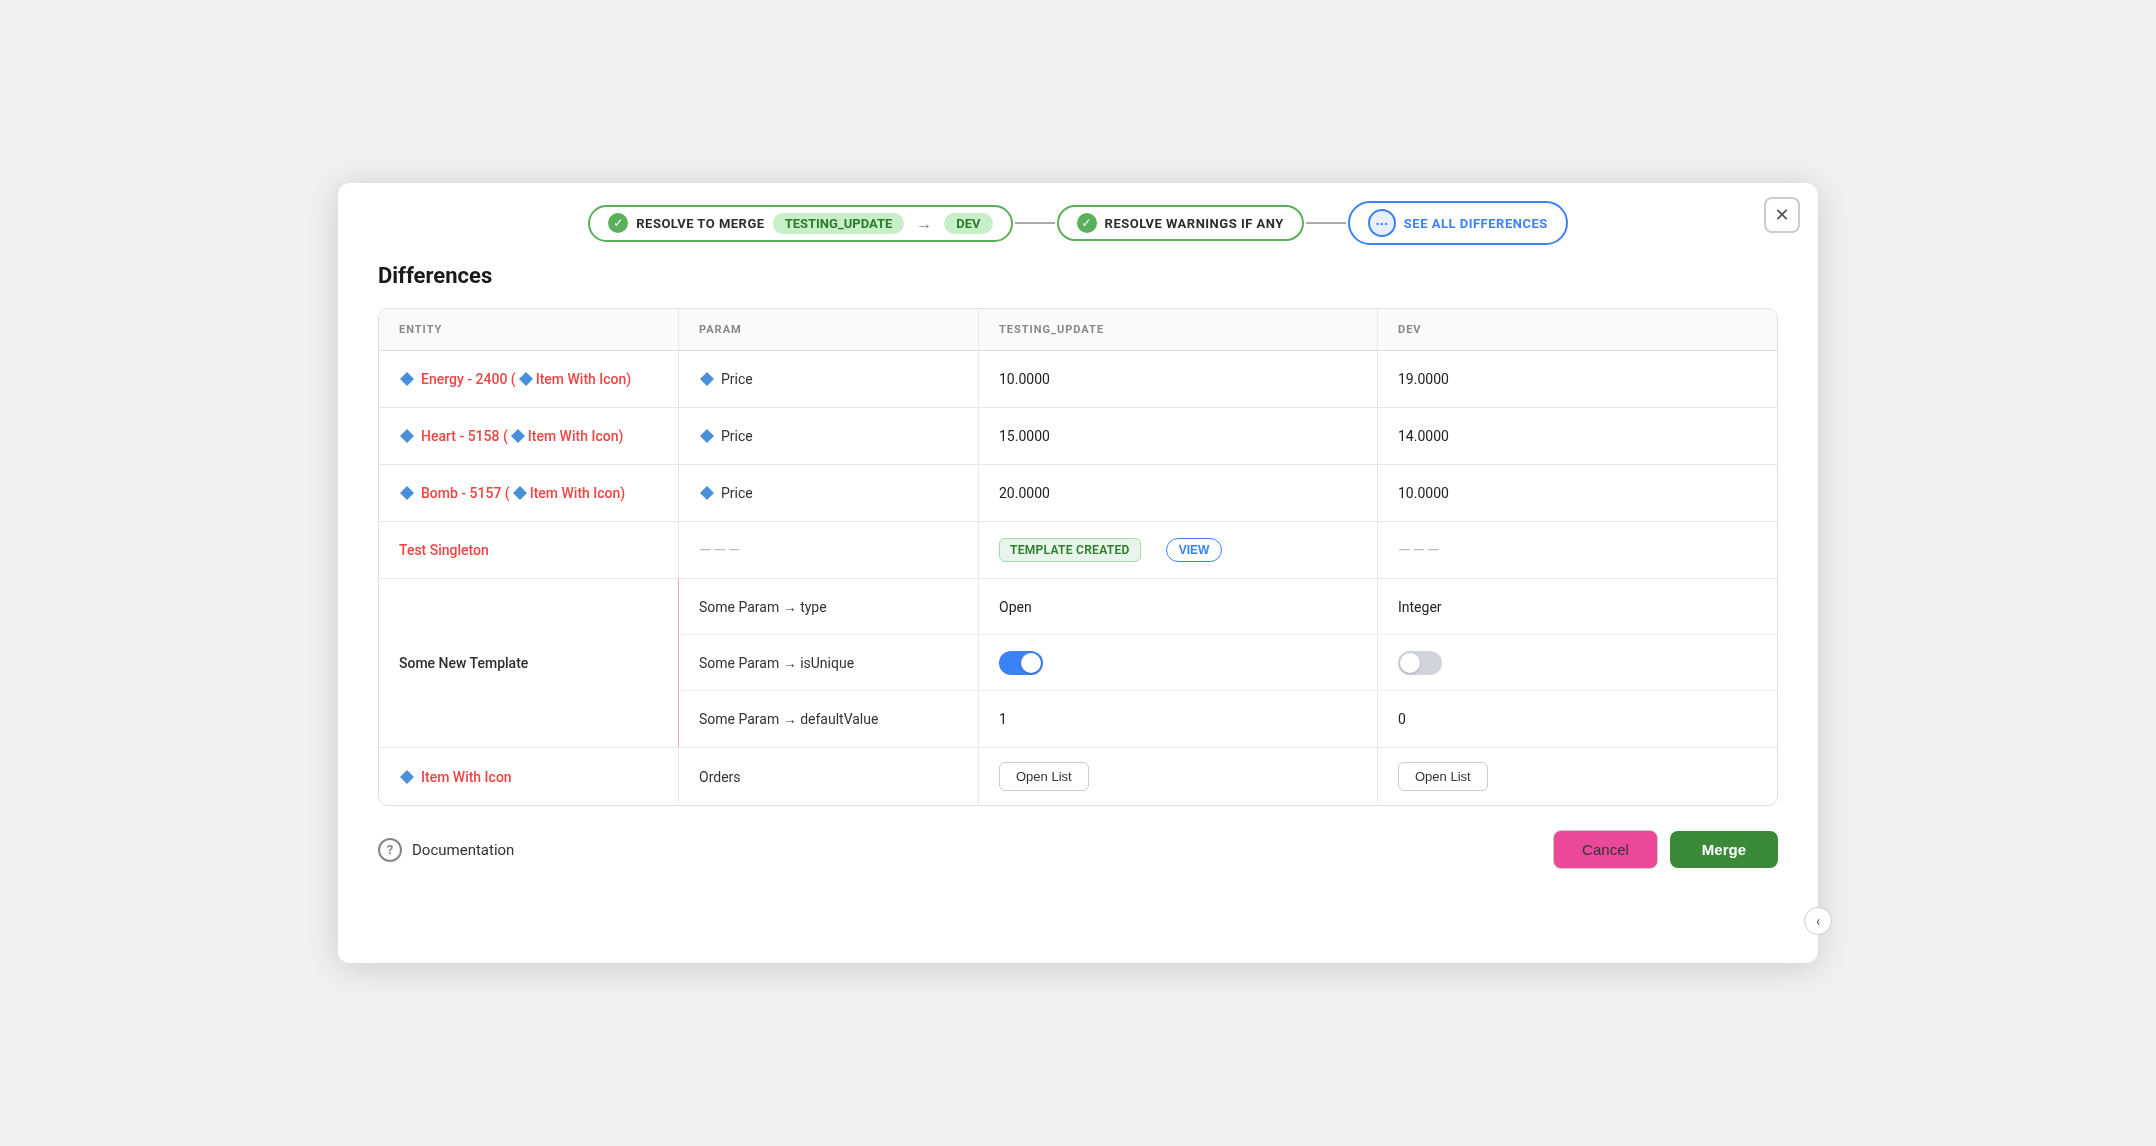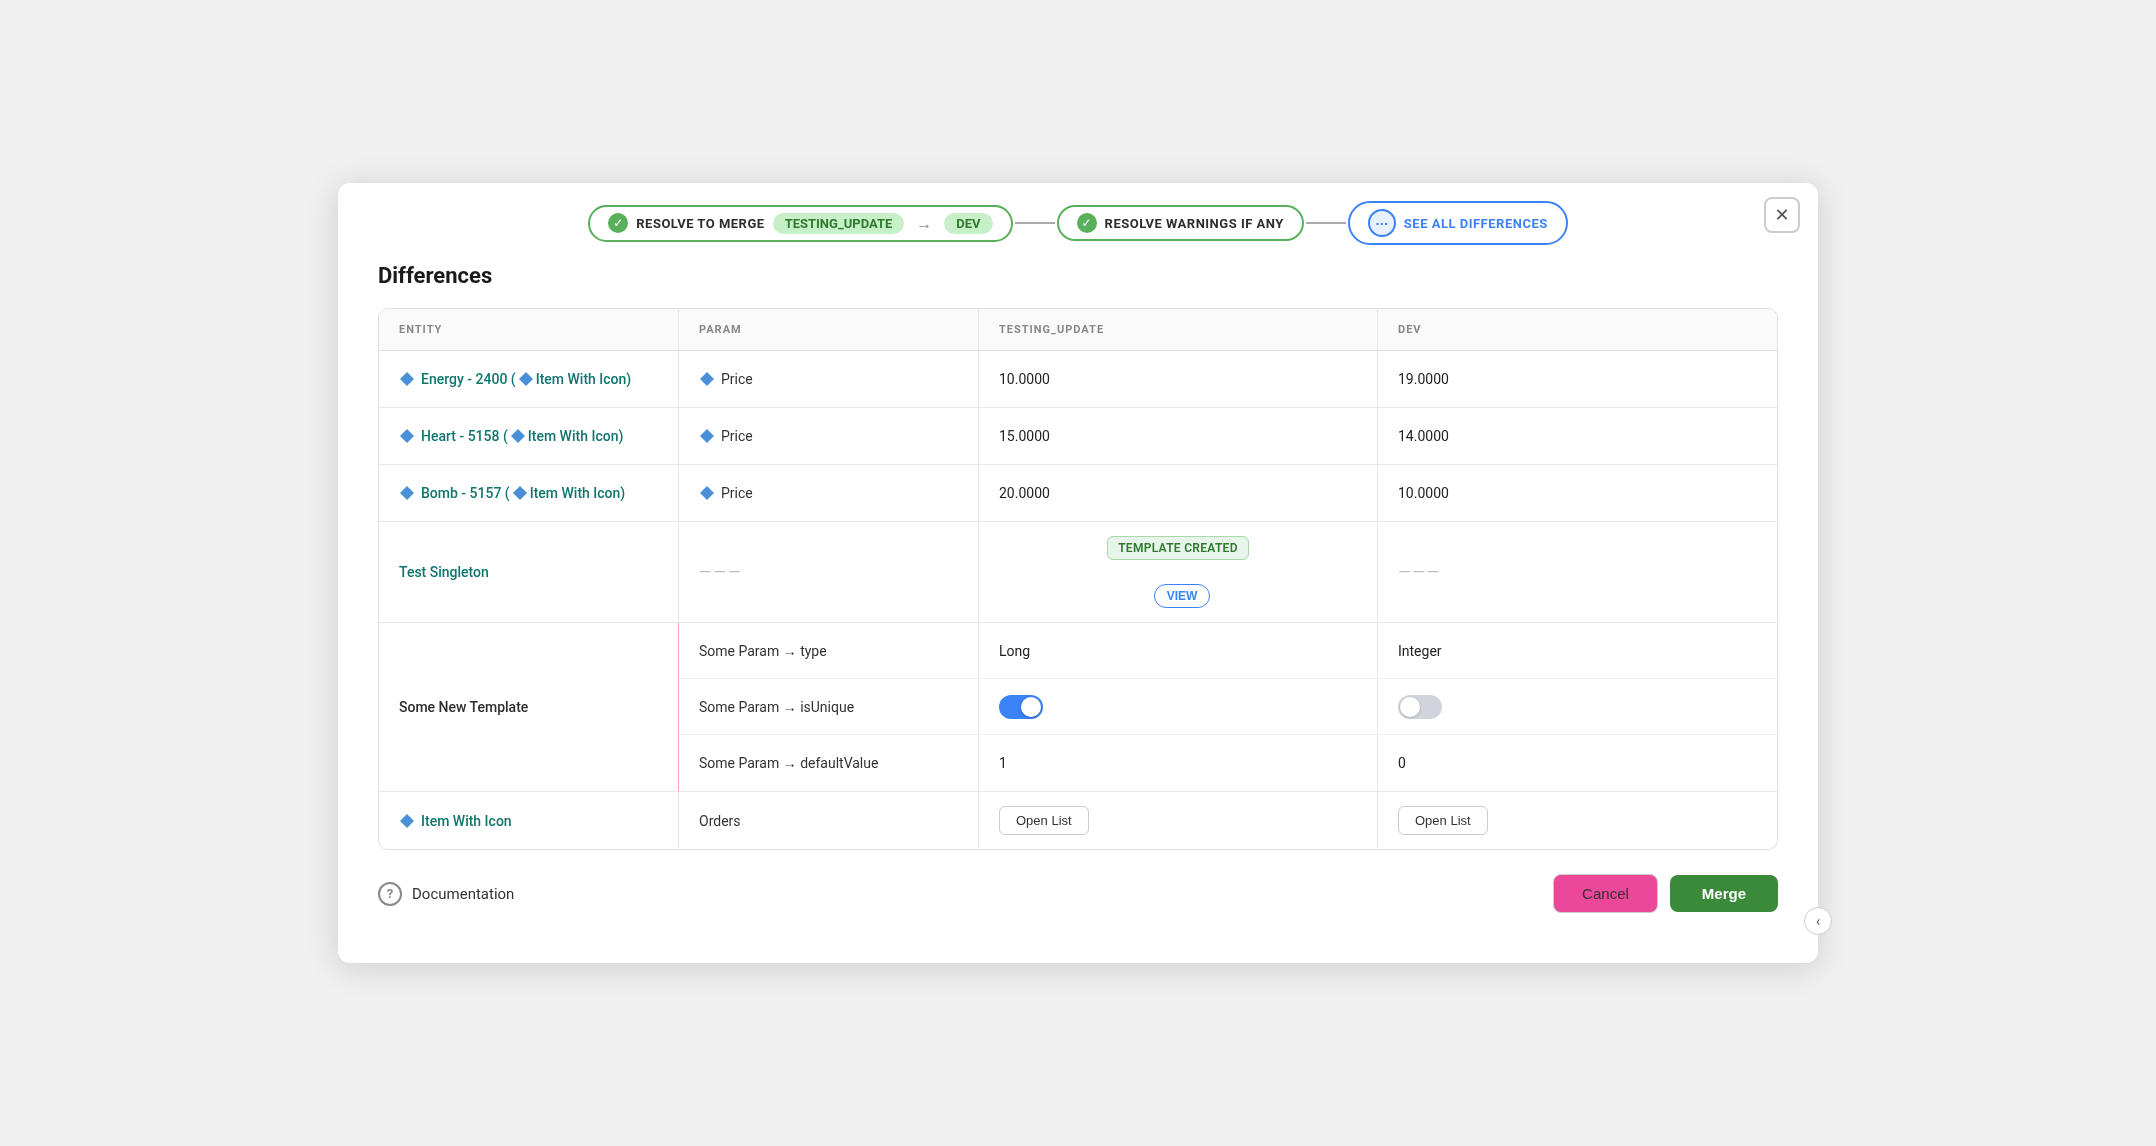--- a/index.html
+++ b/index.html
@@ -165,21 +165,21 @@
       padding: 14px 20px;
       display: flex;
       align-items: center;
       border-right: 1px solid #e8e8e8;
       font-size: 14px;
       color: #222;
     }
     .cell:last-child { border-right: none; }
     .cell.entity-cell {
       font-weight: 500;
-      color: #0f766e;
+      color: #ef4444;
     }
     .cell.param-cell {
       color: #333;
     }
     .cell.value-cell {
       color: #222;
     }
     
     .diamond-icon {
       display: inline-block;
@@ -466,38 +466,38 @@
           <div class="cell value-cell">10.0000</div>
         </div>
       </div>
 
       <div class="table-row-group">
         <div class="table-row">
           <div class="cell entity-cell">Test Singleton</div>
           <div class="cell param-cell">
             <span class="dash">———</span>
           </div>
-          <div class="cell value-cell" style="gap:24px;flex-direction:column;">
+          <div class="cell value-cell" style="gap:17px;">
             <span class="badge-template">TEMPLATE CREATED</span>
             <button class="badge-view">VIEW</button>
           </div>
           <div class="cell value-cell">
             <span class="dash">———</span>
           </div>
         </div>
       </div>
 
       <div class="table-row-group">
         <div class="compound-row">
           <div class="compound-entity">Some New Template</div>
           <div class="compound-sub-rows">
 
             <div class="compound-sub-row">
               <div class="cell param-cell">Some Param → type</div>
-              <div class="cell value-cell">Long</div>
+              <div class="cell value-cell">Open</div>
               <div class="cell value-cell">Integer</div>
             </div>
 
             <div class="compound-sub-row">
               <div class="cell param-cell">Some Param → isUnique</div>
               <div class="cell value-cell">
                 <div class="toggle on">
                   <div class="toggle-knob"></div>
                 </div>
               </div>

